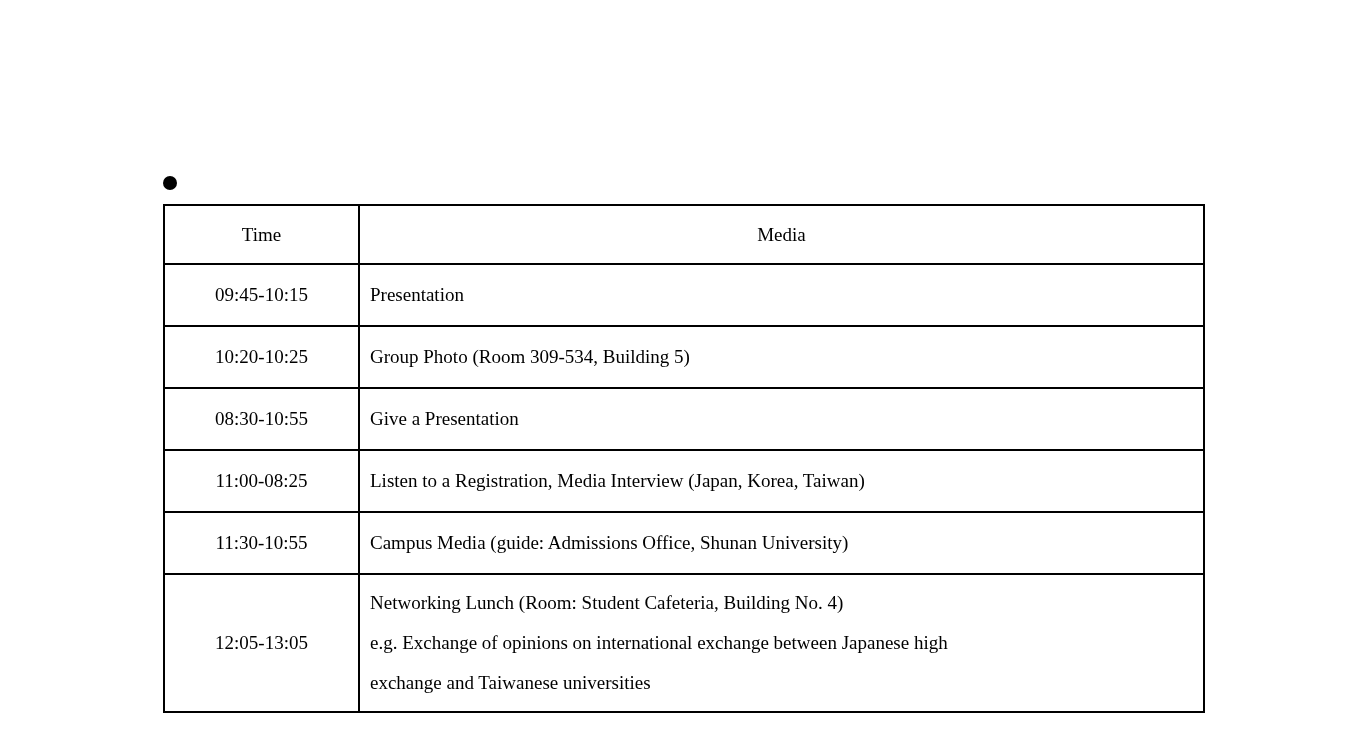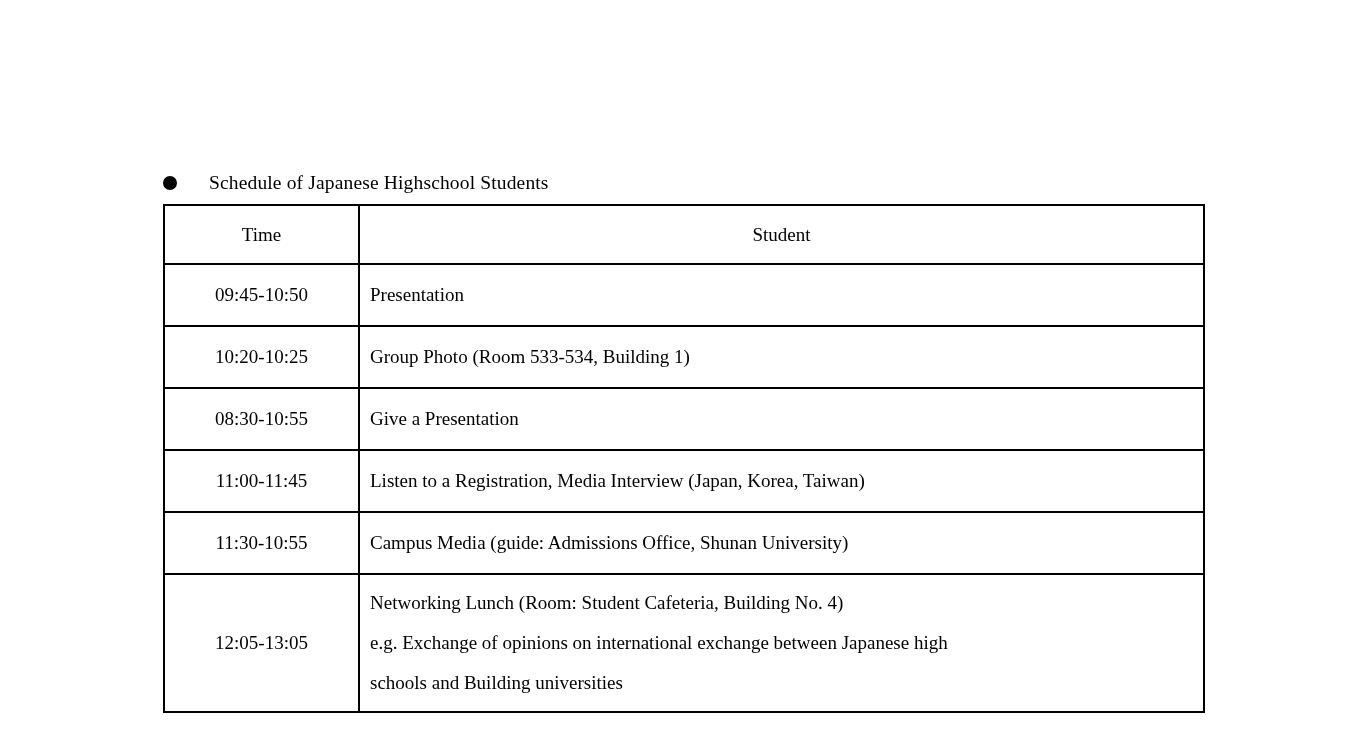--- a/index.html
+++ b/index.html
@@ -99,67 +99,66 @@
     display: block;
     line-height: 40px;
     white-space: nowrap;
   }
 </style>
 </head>
 <body>
 
 <div class="heading-row">
   <span class="bullet-icon"></span>
-  <span class="heading-text">Schedule of Japanese Highschool Students</span>
 </div>
 
 <table class="schedule-table">
   <colgroup>
     <col class="col-time">
     <col class="col-agenda">
   </colgroup>
   <thead>
     <tr>
       <th class="cell-time">Time</th>
-      <th class="cell-agenda">Student</th>
+      <th class="cell-agenda">Media</th>
     </tr>
   </thead>
   <tbody id="table-body">
       <tr>
-        <td class="cell-time">09:45-10:50</td>
+        <td class="cell-time">09:45-10:15</td>
         <td class="cell-agenda">
           <span class="agenda-line">Presentation</span>
         </td>
       </tr>
       <tr>
         <td class="cell-time">10:20-10:25</td>
         <td class="cell-agenda">
-          <span class="agenda-line">Group Photo (Room 533-534, Building 1)</span>
+          <span class="agenda-line">Group Photo (Room 309-534, Building 5)</span>
         </td>
       </tr>
       <tr>
         <td class="cell-time">08:30-10:55</td>
         <td class="cell-agenda">
           <span class="agenda-line">Give a Presentation</span>
         </td>
       </tr>
       <tr>
-        <td class="cell-time">11:00-11:45</td>
+        <td class="cell-time">11:00-08:25</td>
         <td class="cell-agenda">
           <span class="agenda-line">Listen to a Registration, Media Interview (Japan, Korea, Taiwan)</span>
         </td>
       </tr>
       <tr>
         <td class="cell-time">11:30-10:55</td>
         <td class="cell-agenda">
           <span class="agenda-line">Campus Media (guide: Admissions Office, Shunan University)</span>
         </td>
       </tr>
       <tr class="row-tall">
         <td class="cell-time">12:05-13:05</td>
         <td class="cell-agenda">
           <span class="agenda-line">Networking Lunch (Room: Student Cafeteria, Building No. 4)</span>
           <span class="agenda-line">e.g. Exchange of opinions on international exchange between Japanese high</span>
-          <span class="agenda-line">schools and Building universities</span>
+          <span class="agenda-line">exchange and Taiwanese universities</span>
         </td>
       </tr>
     </tbody>
 </table>
 
 </body></html>

